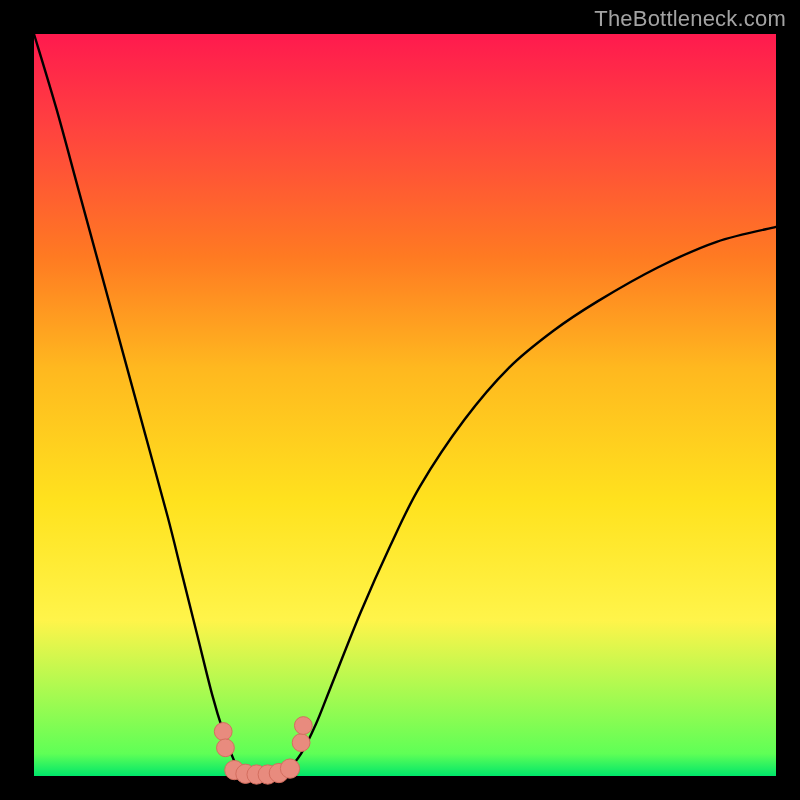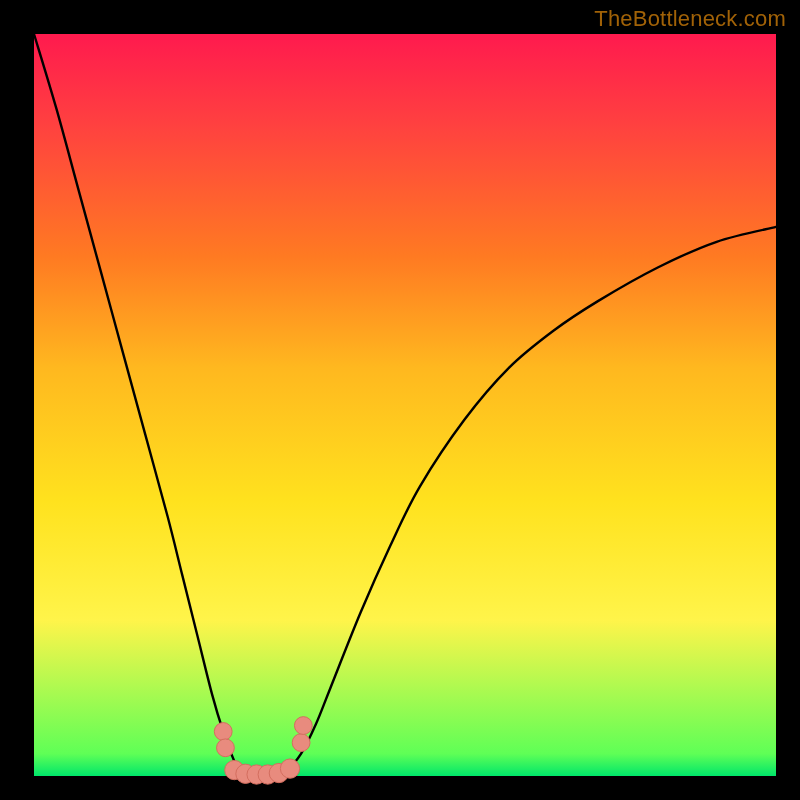--- a/index.html
+++ b/index.html
@@ -32,21 +32,21 @@
       #ffb81f 45%,
       #ffe21e 63%,
       #fff44a 79%,
       #5fff56 97%,
       #00e66a 100%);
   }
   .watermark {
     position: absolute;
     top: 6px;
     right: 14px;
-    color: #a16207;
+    color: #a3a3a3;
     font-size: 22px;
     font-weight: 500;
     letter-spacing: 0.2px;
     text-align: right;
   }
   svg.curves {
     position: absolute;
     left: 0;
     top: 0;
     width: 742px;

